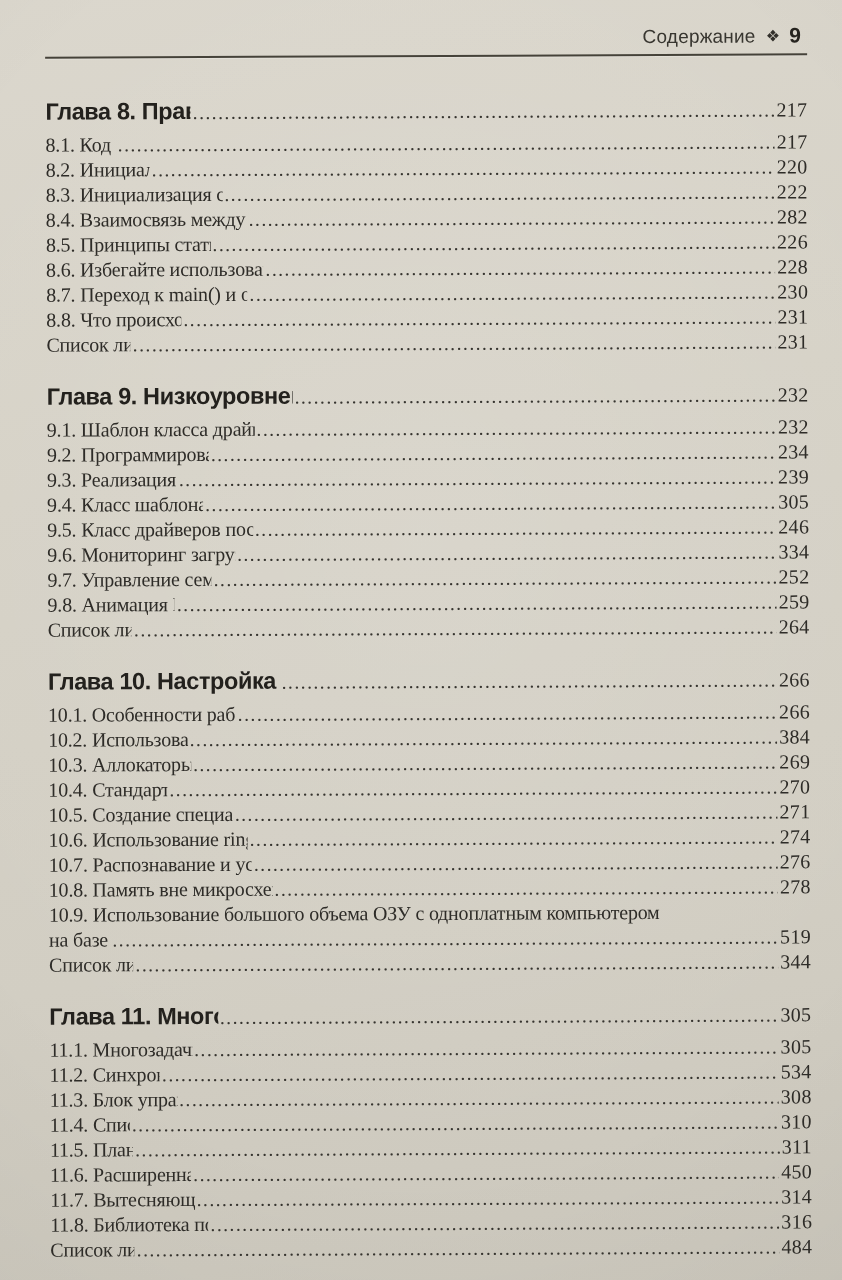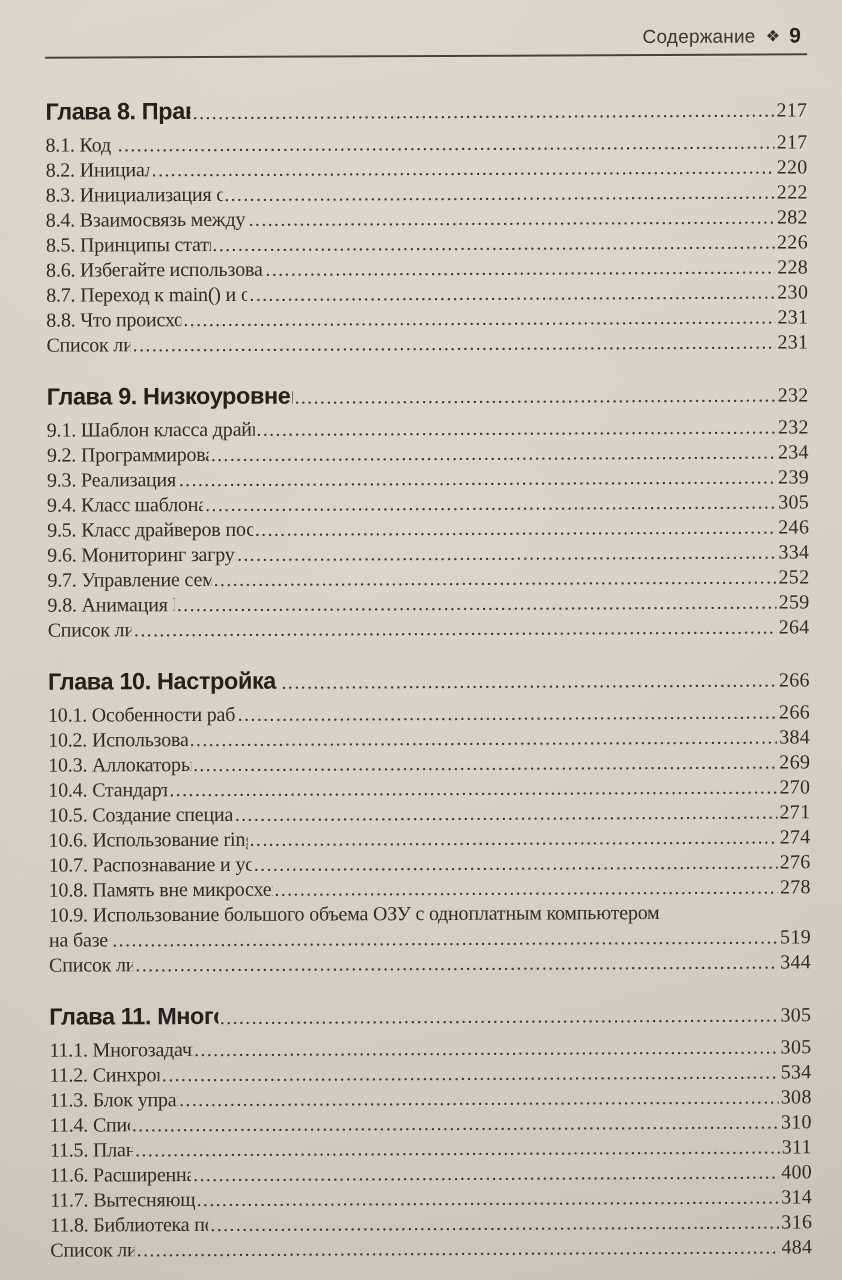--- a/index.html
+++ b/index.html
@@ -275,21 +275,21 @@
           <span class="pageno">310</span>
         </div>
         <div class="row">
           <span class="label">11.5. Планировщик</span>
           <span class="dots"></span>
           <span class="pageno">311</span>
         </div>
         <div class="row">
           <span class="label">11.6. Расширенная многозадачность</span>
           <span class="dots"></span>
-          <span class="pageno">400</span>
+          <span class="pageno">450</span>
         </div>
         <div class="row">
           <span class="label">11.7. Вытесняющая многозадачность</span>
           <span class="dots"></span>
           <span class="pageno">314</span>
         </div>
         <div class="row">
           <span class="label">11.8. Библиотека поддержки потоков C++</span>
           <span class="dots"></span>
           <span class="pageno">316</span>

